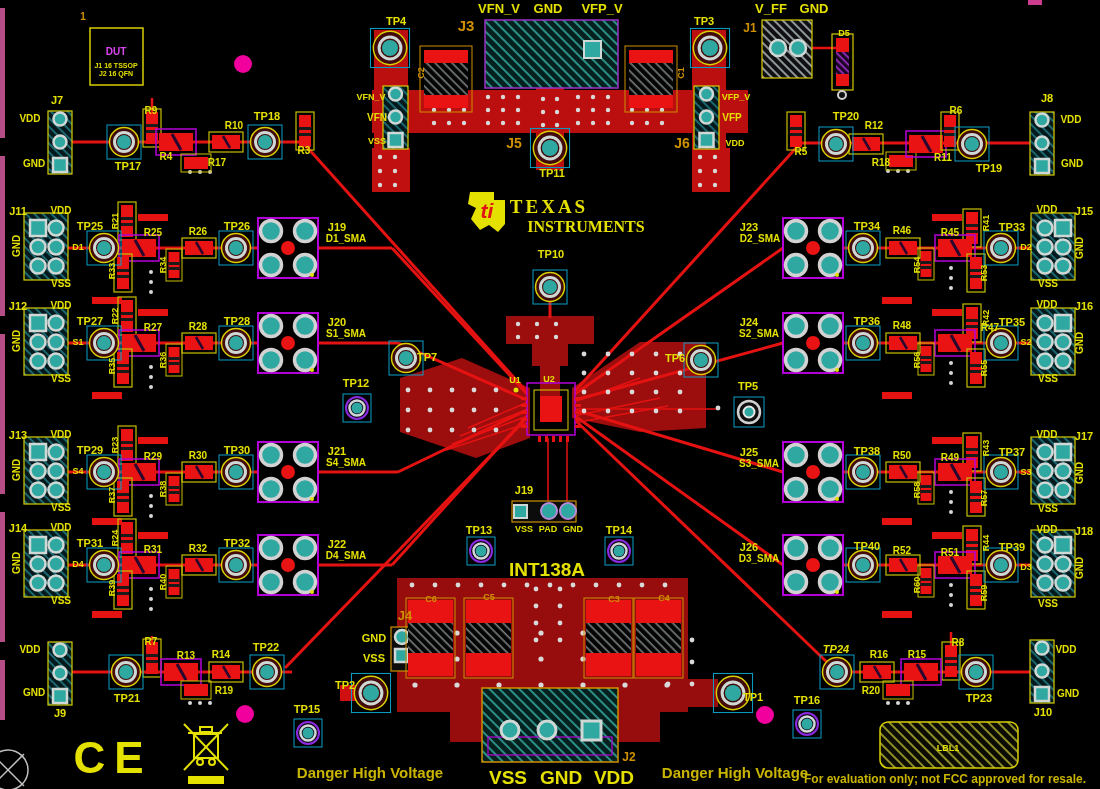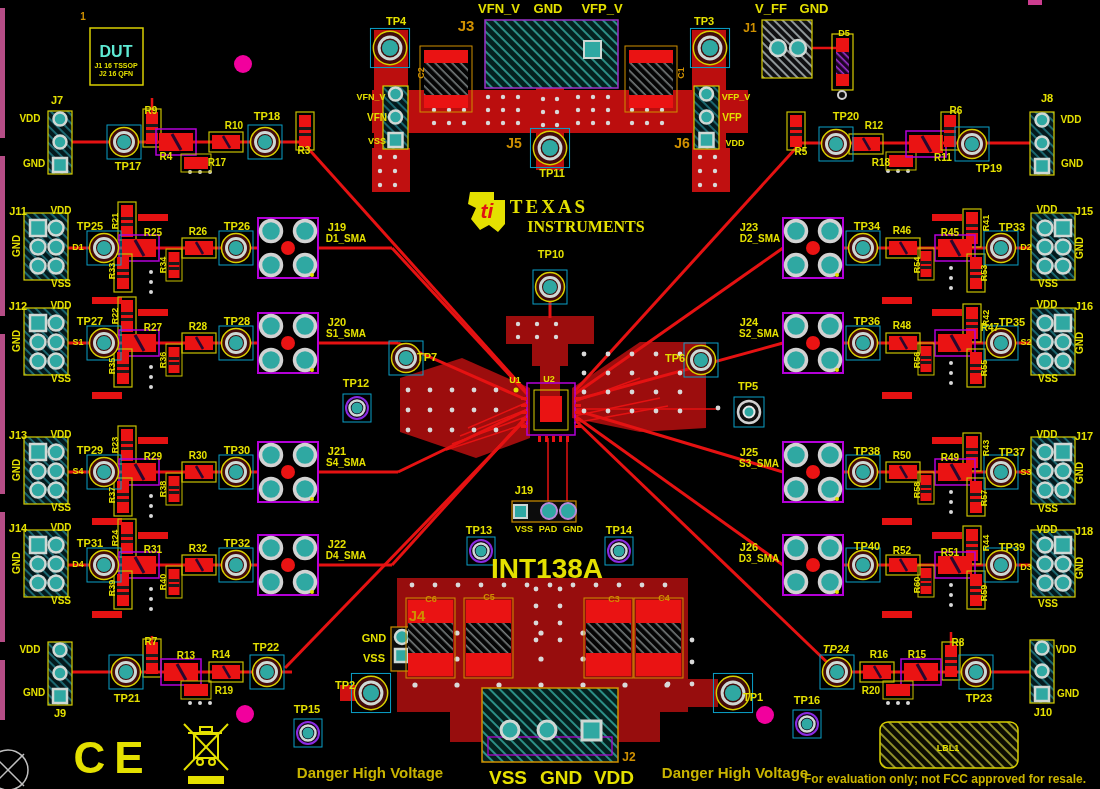--- a/index.html
+++ b/index.html
@@ -885,21 +885,21 @@
         <line x1="24" y1="754" x2="-8" y2="786"></line>
       </g>
     </svg>
     <div id="labels">
       <span class="lbl" style="left: 499px; top: 8px; font-size: 13px; color: rgb(228, 224, 0);">VFN_V</span>
       <span class="lbl" style="left: 548px; top: 8px; font-size: 13px; color: rgb(228, 224, 0);">GND</span>
       <span class="lbl" style="left: 602px; top: 8px; font-size: 13px; color: rgb(228, 224, 0);">VFP_V</span>
       <span class="lbl" style="left: 771px; top: 8px; font-size: 13px; color: rgb(228, 224, 0);">V_FF</span>
       <span class="lbl" style="left: 814px; top: 8px; font-size: 13px; color: rgb(228, 224, 0);">GND</span>
       <span class="lbl" style="left: 83px; top: 17px; font-size: 10px; color: rgb(207, 144, 0);">1</span>
-      <span class="lbl" style="left: 116px; top: 52px; font-size: 16px; color: #5eead4; text-align: right;">DUT</span>
+      <span class="lbl" style="left: 116px; top: 52px; font-size: 10px; color: #d946ef; text-align: right;">DUT</span>
       <span class="lbl" style="left: 116px; top: 65px; font-size: 7px; color: rgb(228, 224, 0);">J1 16 TSSOP</span>
       <span class="lbl" style="left: 116px; top: 73px; font-size: 7px; color: rgb(228, 224, 0);">J2 16 QFN</span>
       <span class="lbl" style="left: 57px; top: 100px; font-size: 11px; color: rgb(228, 224, 0);">J7</span>
       <span class="lbl" style="left: 30px; top: 119px; font-size: 10px; color: rgb(228, 224, 0);">VDD</span>
       <span class="lbl" style="left: 34px; top: 164px; font-size: 10px; color: rgb(228, 224, 0);">GND</span>
       <span class="lbl" style="left: 128px; top: 166px; font-size: 11px; color: rgb(228, 224, 0);">TP17</span>
       <span class="lbl" style="left: 151px; top: 111px; font-size: 10px; color: rgb(228, 224, 0);">R9</span>
       <span class="lbl" style="left: 166px; top: 157px; font-size: 10px; color: rgb(228, 224, 0);">R4</span>
       <span class="lbl" style="left: 217px; top: 163px; font-size: 10px; color: rgb(228, 224, 0);">R17</span>
       <span class="lbl" style="left: 234px; top: 126px; font-size: 10px; color: rgb(228, 224, 0);">R10</span>
@@ -1052,26 +1052,26 @@
       <span class="lbl" style="left: 356px; top: 383px; font-size: 11px; color: rgb(228, 224, 0);">TP12</span>
       <span class="lbl" style="left: 748px; top: 386px; font-size: 11px; color: rgb(228, 224, 0);">TP5</span>
       <span class="lbl" style="left: 515px; top: 380px; font-size: 9px; color: rgb(228, 224, 0);">U1</span>
       <span class="lbl" style="left: 549px; top: 379px; font-size: 9px; color: rgb(228, 224, 0);">U2</span>
       <span class="lbl" style="left: 479px; top: 530px; font-size: 11px; color: rgb(228, 224, 0);">TP13</span>
       <span class="lbl" style="left: 619px; top: 530px; font-size: 11px; color: rgb(228, 224, 0);">TP14</span>
       <span class="lbl" style="left: 524px; top: 490px; font-size: 11px; color: rgb(228, 224, 0);">J19</span>
       <span class="lbl" style="left: 524px; top: 529px; font-size: 9px; color: rgb(228, 224, 0);">VSS</span>
       <span class="lbl" style="left: 548px; top: 529px; font-size: 9px; color: rgb(228, 224, 0);">PAD</span>
       <span class="lbl" style="left: 573px; top: 529px; font-size: 9px; color: rgb(228, 224, 0);">GND</span>
-      <span class="lbl" style="left: 547px; top: 569px; font-size: 28px; color: rgb(228, 224, 0);">INT138A</span>
+      <span class="lbl" style="left: 547px; top: 569px; font-size: 19px; color: rgb(228, 224, 0);">INT138A</span>
       <span class="lbl" style="left: 431px; top: 599px; font-size: 9px; color: rgb(207, 144, 0);">C6</span>
       <span class="lbl" style="left: 489px; top: 597px; font-size: 9px; color: rgb(207, 144, 0);">C5</span>
       <span class="lbl" style="left: 614px; top: 599px; font-size: 9px; color: rgb(207, 144, 0); text-align: center;">C3</span>
       <span class="lbl" style="left: 664px; top: 598px; font-size: 9px; color: rgb(207, 144, 0);">C4</span>
-      <span class="lbl" style="left: 405px; top: 615px; font-size: 15px; color: rgb(207, 144, 0); margin-left: 12px;">J4</span>
+      <span class="lbl" style="left: 405px; top: 615px; font-size: 13px; color: rgb(207, 144, 0);">J4</span>
       <span class="lbl" style="left: 374px; top: 638px; font-size: 11px; color: rgb(228, 224, 0);">GND</span>
       <span class="lbl" style="left: 374px; top: 658px; font-size: 11px; color: rgb(228, 224, 0);">VSS</span>
       <span class="lbl" style="left: 345px; top: 685px; font-size: 11px; color: rgb(228, 224, 0);">TP2</span>
       <span class="lbl" style="left: 753px; top: 697px; font-size: 11px; color: rgb(228, 224, 0);">TP1</span>
       <span class="lbl" style="left: 307px; top: 709px; font-size: 11px; color: rgb(228, 224, 0);">TP15</span>
       <span class="lbl" style="left: 807px; top: 700px; font-size: 11px; color: rgb(228, 224, 0);">TP16</span>
       <span class="lbl" style="left: 629px; top: 757px; font-size: 12px; color: rgb(207, 144, 0);">J2</span>
       <span class="lbl" style="left: 508px; top: 777px; font-size: 19px; color: rgb(228, 224, 0);">VSS</span>
       <span class="lbl" style="left: 561px; top: 777px; font-size: 19px; color: rgb(228, 224, 0);">GND</span>
       <span class="lbl" style="left: 614px; top: 777px; font-size: 19px; color: rgb(228, 224, 0);">VDD</span>

